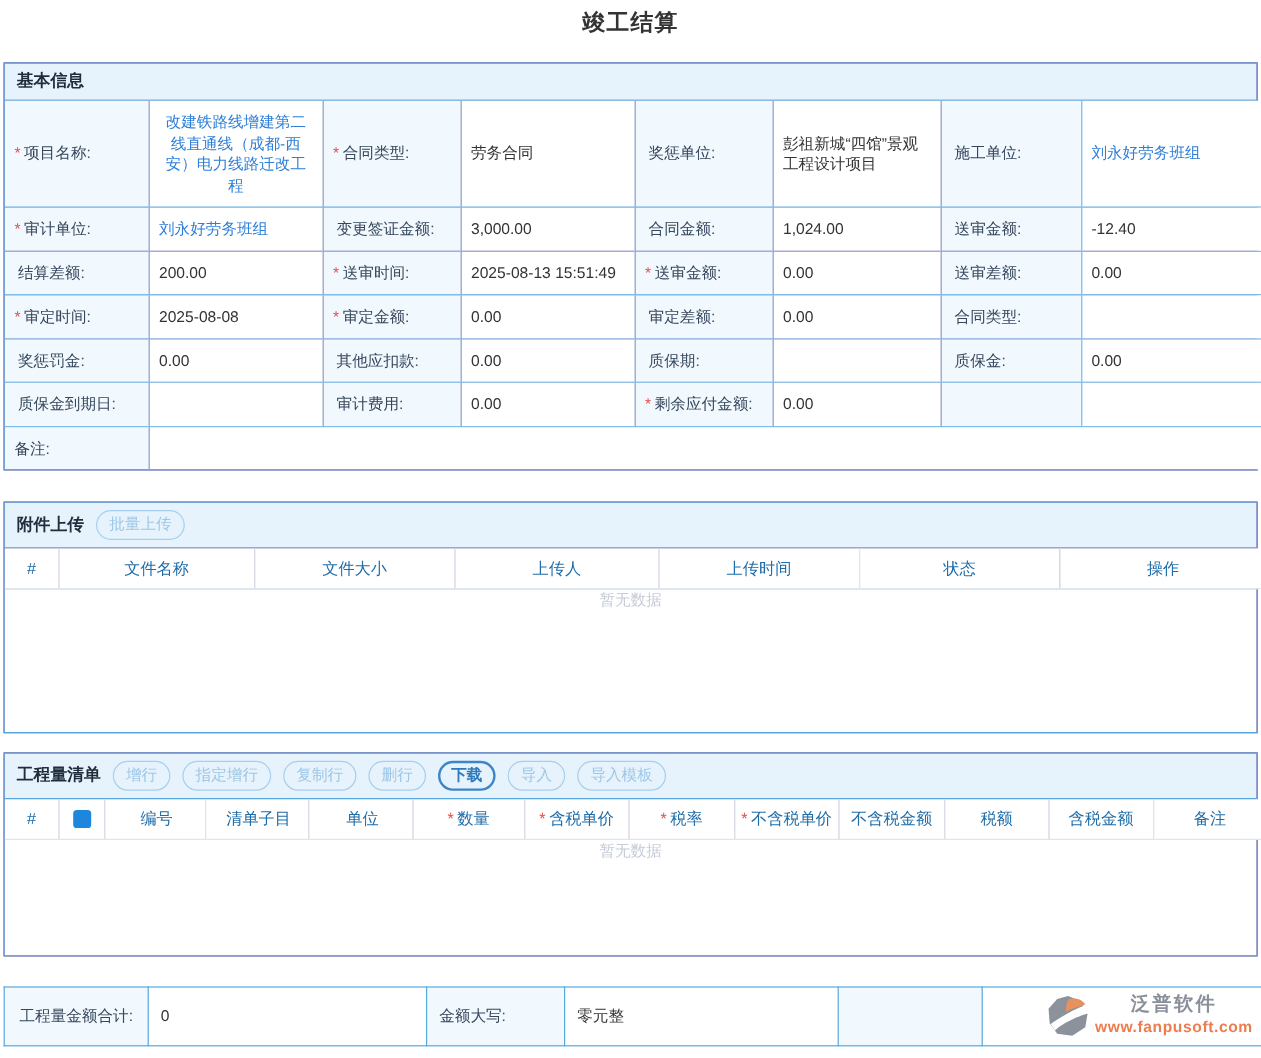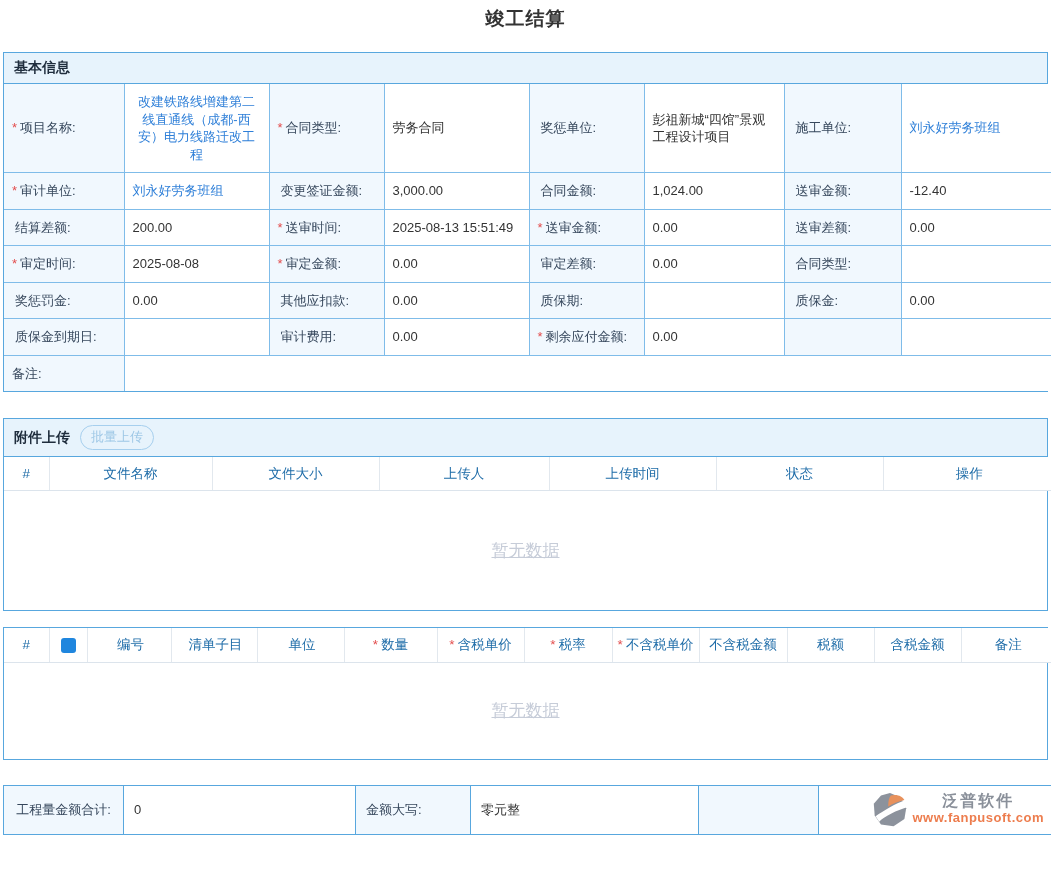--- a/index.html
+++ b/index.html
@@ -51,22 +51,22 @@
   }
   
   .grid-head th {
     font-weight: normal; color: #1E6CA8; font-size: 13.5px;
     padding: 8px 4px; border-right: 1px solid #E2E8EE;
     border-bottom: 1px solid #DCE4EC; background: #fff;
     line-height: 1.3; word-break: break-word;
   }
   .grid-head th:last-child { border-right: none; }
   .empty-body {
-    display: flex; align-items: center; justify-content: center;
-    color: #C6CCD8; font-size: 17px; background: #fff; text-decoration: underline;
+    display: flex; align-items: flex-start; justify-content: center;
+    color: #C6CCD8; font-size: 13px; background: #fff;
   }
   .attach-empty { height: 119px; }
   .boq-empty { height: 96px; }
   .cb {
     width: 15px; height: 15px; background: #1F86DE; border-radius: 3px;
     margin: 0 auto; cursor: pointer;
   }
   
   .footer-table { margin-top: 0; }
   .footer-table td {
@@ -208,20 +208,30 @@
   </tbody>
     </table>
   <div class="empty-body attach-empty">
     <span>暂无数据</span>
   </div>
 </div>
 
 <div class="gap16"></div>
 
 <div class="section">
+  <div class="sec-band">
+    <span class="sec-title">工程量清单</span>
+    <span class="pill">增行</span>
+    <span class="pill">指定增行</span>
+    <span class="pill">复制行</span>
+    <span class="pill">删行</span>
+    <span class="pill pill-strong">下载</span>
+    <span class="pill">导入</span>
+    <span class="pill">导入模板</span>
+  </div>
   <table class="grid-head">
     <colgroup>
       <col style="width:45px">
         <col style="width:38px">
         <col style="width:84px">
       <col style="width:86px">
         <col style="width:87px">
         <col style="width:93px">
       <col style="width:87px">
         <col style="width:88px">

